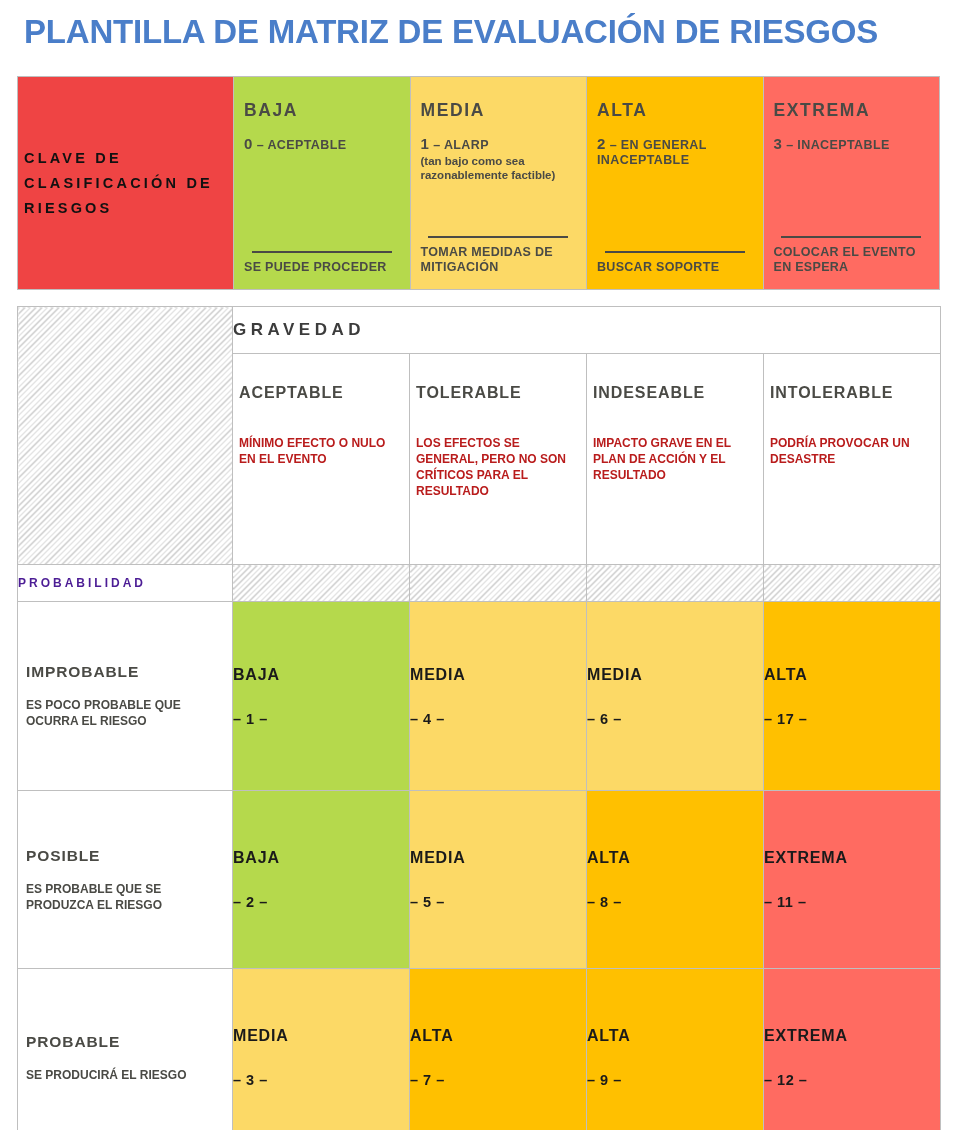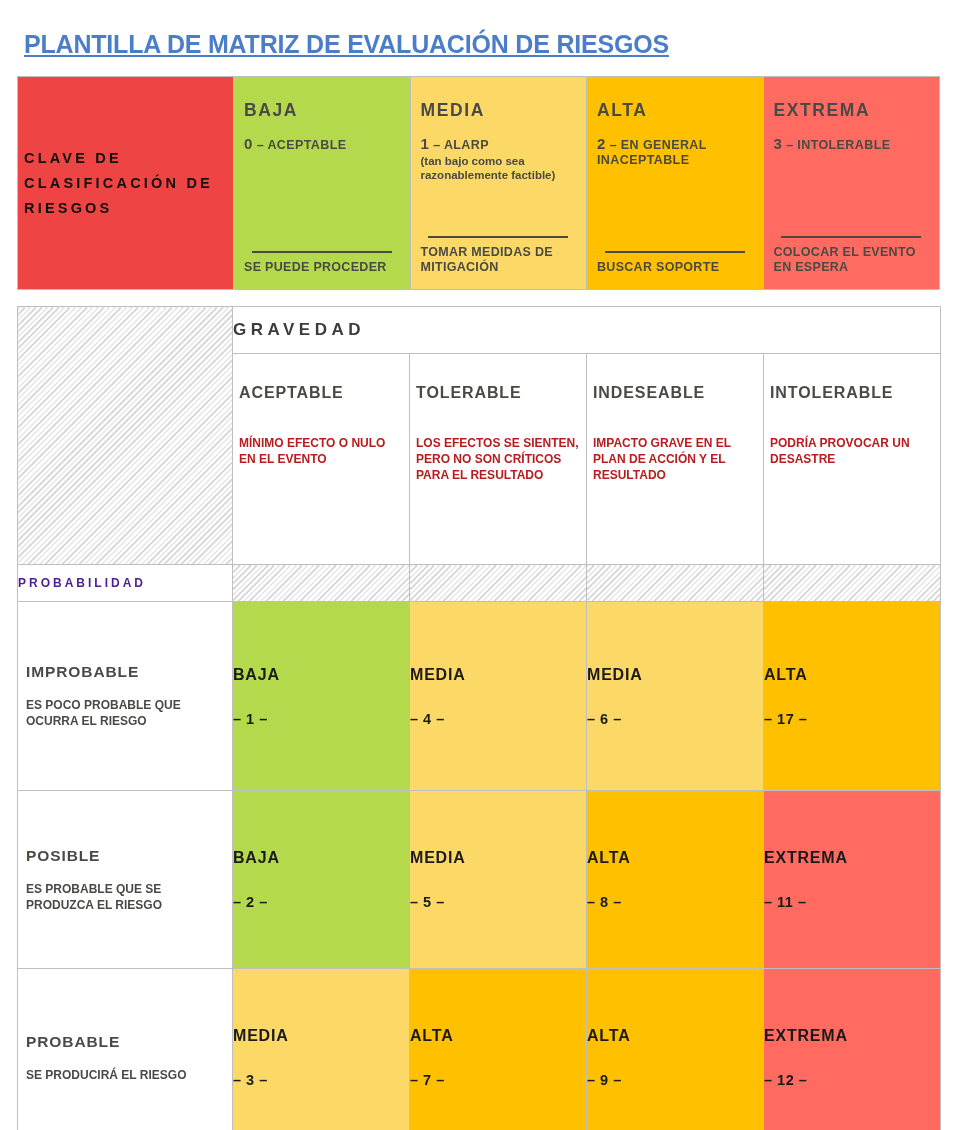--- a/index.html
+++ b/index.html
@@ -20,29 +20,28 @@
     position: relative;
     width: 964px;
     height: 1130px;
     box-sizing: border-box;
   }
 
   
   .title {
     position: absolute;
     left: 24px;
-    top: 24px;
+    top: 12px;
     width: 916px;
-    font-size: 25px;
+    font-size: 33px;
     font-weight: bold;
     letter-spacing: -0.2px;
     color: #4a7ec9;
     line-height: 40px;
     white-space: nowrap;
-    text-decoration: underline;
   }
 
   
   .grid {
     position: absolute;
     border-collapse: collapse;
     table-layout: fixed;
     border: 1px solid #bfbfbf;
   }
   .grid td {
@@ -262,21 +261,21 @@
             <div class="legend-note"></div>
             <div class="legend-spacer"></div>
             <div class="legend-rule"></div>
             <div class="legend-action">BUSCAR SOPORTE</div>
           </div>
         </td>
 
         <td class="legend-cell" id="lc3" style="background-color: rgb(255, 107, 97);">
           <div class="legend-inner">
             <div class="legend-level">EXTREMA</div>
-            <div class="legend-score"><span class="num">3</span> <span>– INTOLERABLE</span></div>
+            <div class="legend-score"><span class="num">3</span> <span>– INACEPTABLE</span></div>
             <div class="legend-note"></div>
             <div class="legend-spacer"></div>
             <div class="legend-rule"></div>
             <div class="legend-action">COLOCAR EL EVENTO EN ESPERA</div>
           </div>
         </td>
       </tr>
     </tbody>
   </table>
 
@@ -297,21 +296,21 @@
         </td>
       </tr>
 
       <tr>
         <td class="sev-head-cell">
           <div class="sev-title">ACEPTABLE</div>
           <div class="sev-desc">MÍNIMO EFECTO O NULO EN EL EVENTO</div>
         </td>
         <td class="sev-head-cell">
           <div class="sev-title">TOLERABLE</div>
-          <div class="sev-desc">LOS EFECTOS SE SIENTEN, PERO NO SON CRÍTICOS PARA EL RESULTADO</div>
+          <div class="sev-desc">LOS EFECTOS SE GENERAL, PERO NO SON CRÍTICOS PARA EL RESULTADO</div>
         </td>
         <td class="sev-head-cell">
           <div class="sev-title">INDESEABLE</div>
           <div class="sev-desc">IMPACTO GRAVE EN EL PLAN DE ACCIÓN Y EL RESULTADO</div>
         </td>
         <td class="sev-head-cell">
           <div class="sev-title">INTOLERABLE</div>
           <div class="sev-desc">PODRÍA PROVOCAR UN DESASTRE</div>
         </td>
       </tr>

